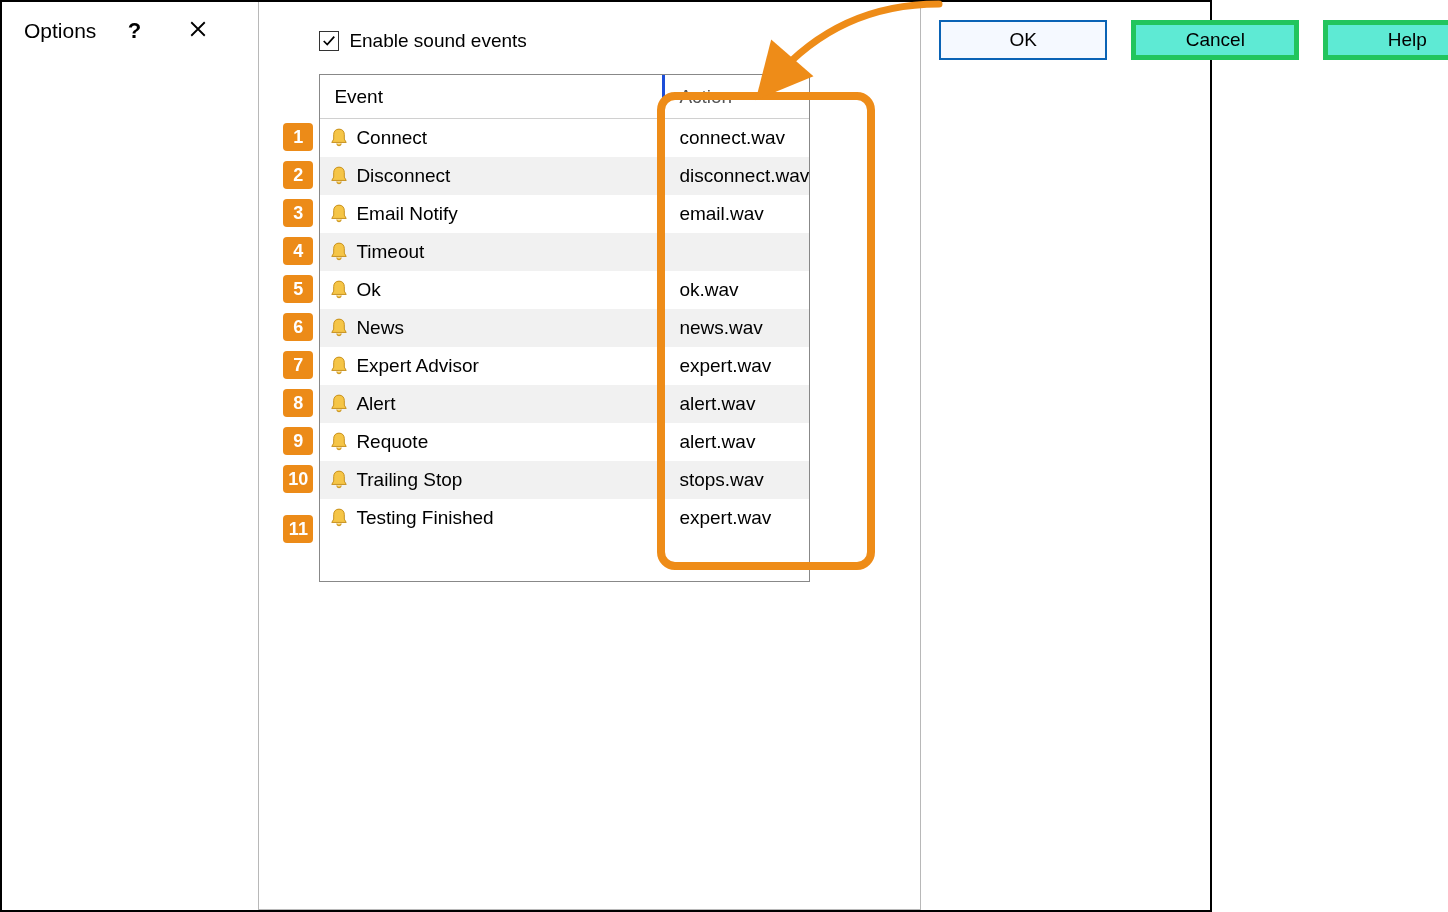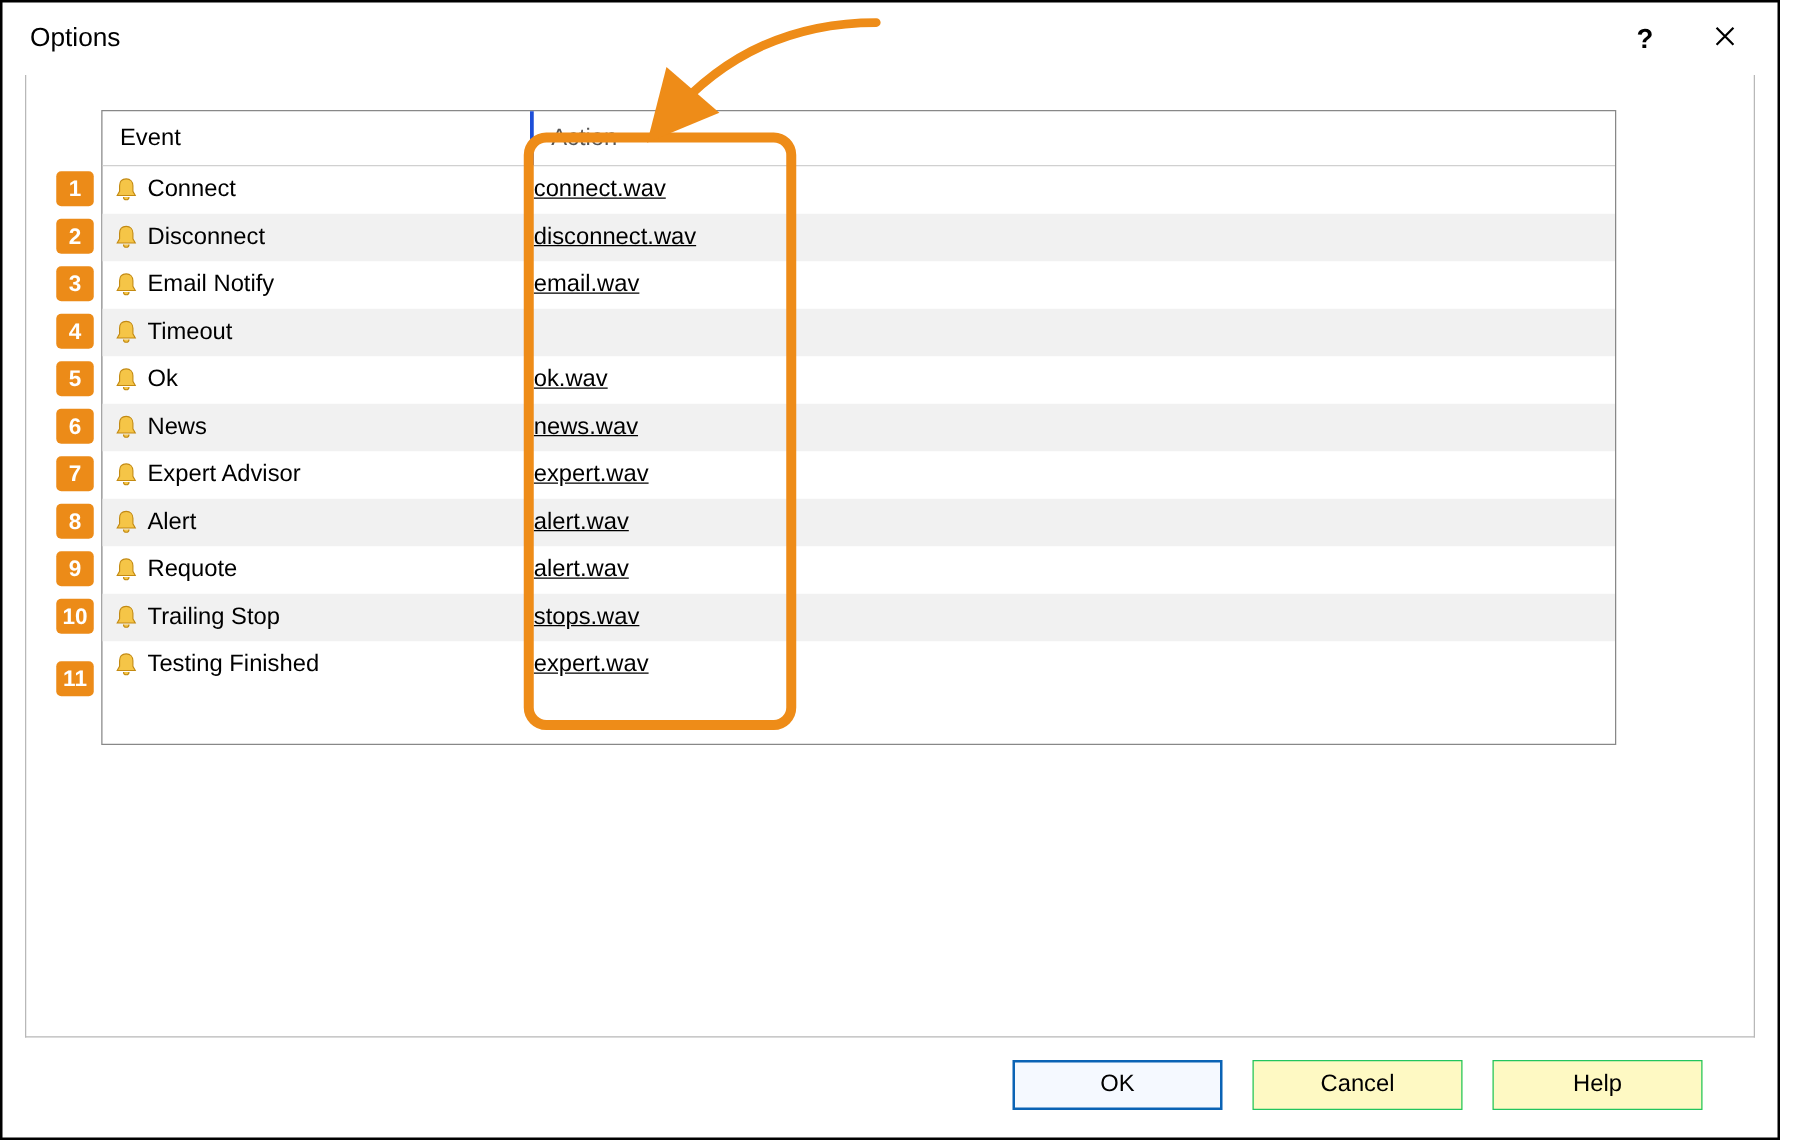--- a/index.html
+++ b/index.html
@@ -4,27 +4,27 @@
 <style>
   * { box-sizing: border-box; }
   body {
     margin: 0;
     font-family: "Segoe UI", Arial, sans-serif;
     font-size: 19px;
     background: #fff;
     color: #000;
   }
   .window {
-    width: 1424px;
+    width: 1212px;
     height: 912px;
     border: 2px solid #000;
     position: relative;
     background: #fff;
     display: flex;
-    flex-direction: column;
+    flex-direction: row;
   }
   .titlebar {
     height: 58px;
     display: flex;
     align-items: center;
     padding: 0 16px 0 22px;
   }
   .titlebar-title { font-size: 21px; }
   .titlebar-spacer { flex: 1; }
   .titlebar-btn {
@@ -138,21 +138,21 @@
   .grid-row.alt { background: #f1f1f1; }
   .grid-row .cell-event {
     width: 345px;
     padding-left: 10px;
     display: flex;
     align-items: center;
     gap: 8px;
   }
   .grid-row .cell-action {
     flex: 1;
-    text-decoration: underline;
+    padding-left: 14px;
   }
   .grid-filler { height: 44px; }
 
   .bell-icon svg { width: 18px; height: 20px; display: block; }
 
   .row-badge {
     position: absolute;
     left: -36px;
     width: 30px;
     height: 28px;
@@ -180,22 +180,22 @@
 
   .button-row {
     display: flex;
     justify-content: flex-end;
     gap: 24px;
     padding: 18px 60px 22px 0;
   }
   .btn {
     width: 168px;
     height: 40px;
-    border: 1px solid #22c55e;
-    background: #fef9c3;
+    border: 5px solid #22c55e;
+    background: #5eead4;
     display: flex;
     align-items: center;
     justify-content: center;
     font-size: 19px;
     cursor: default;
   }
   .btn.primary {
     border: 2px solid #0a63b5;
     background: #f5f9ff;
   }
@@ -216,20 +216,28 @@
         <svg viewBox="0 0 16 16">
             <path d="M2 2 L14 14 M14 2 L2 14" stroke="#000" stroke-width="1.6" fill="none"></path>
           </svg>
       </span>
     </span>
   </div>
 
 
   <div class="tab-body">
 
+    <div class="enable-row">
+      <span class="checkbox">
+        <svg viewBox="0 0 16 16">
+          <path d="M2 8 L6 12 L14 3" stroke="#000" stroke-width="2" fill="none"></path>
+        </svg>
+      </span>
+      <span>Enable sound events</span>
+    </div>
 
     <div class="grid-wrap" id="grid-wrap">
       <div class="grid">
         <div class="grid-header">
           <div class="col-event">Event</div>
           <div class="col-action">Action</div>
         </div>
         <div id="grid-body">
             <div class="grid-row">
               <div class="cell-event">

